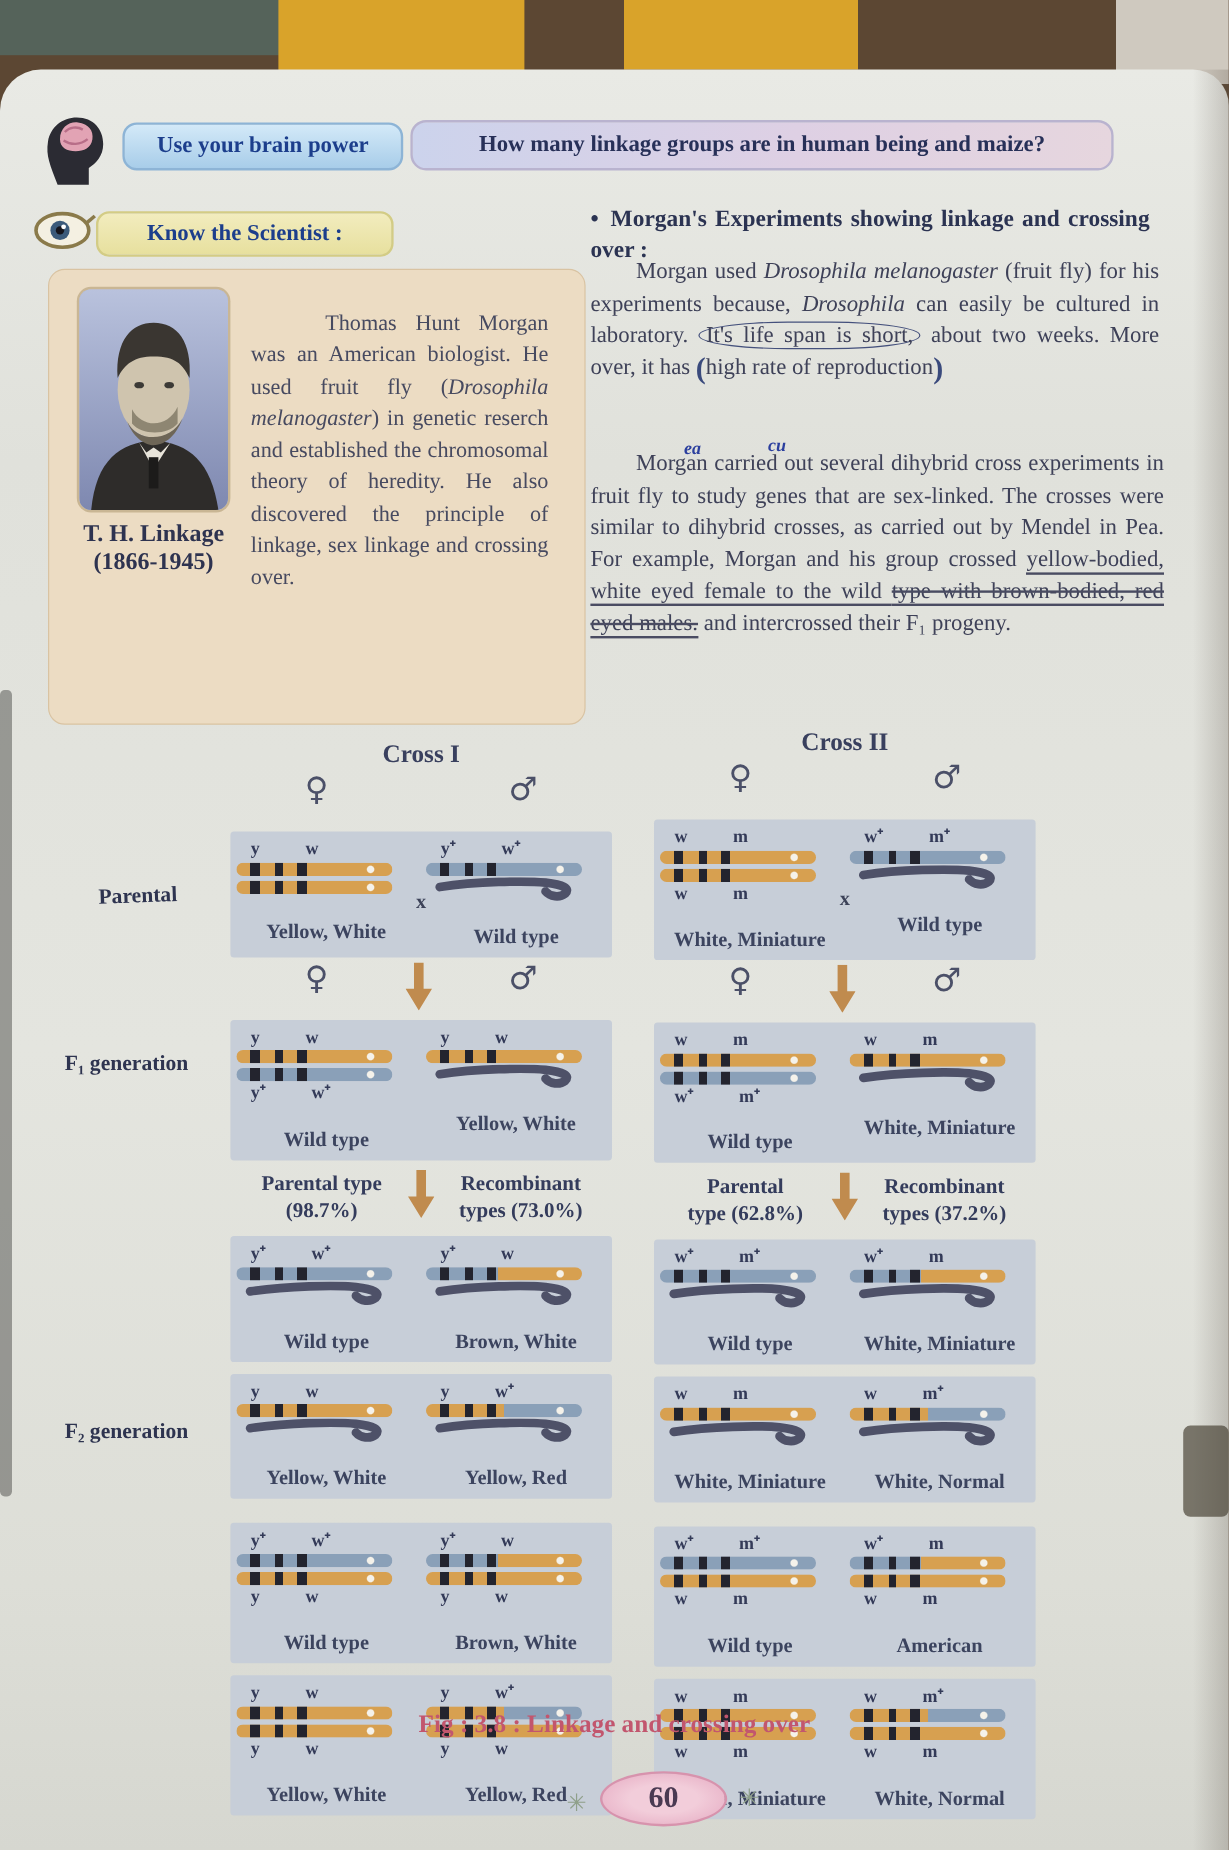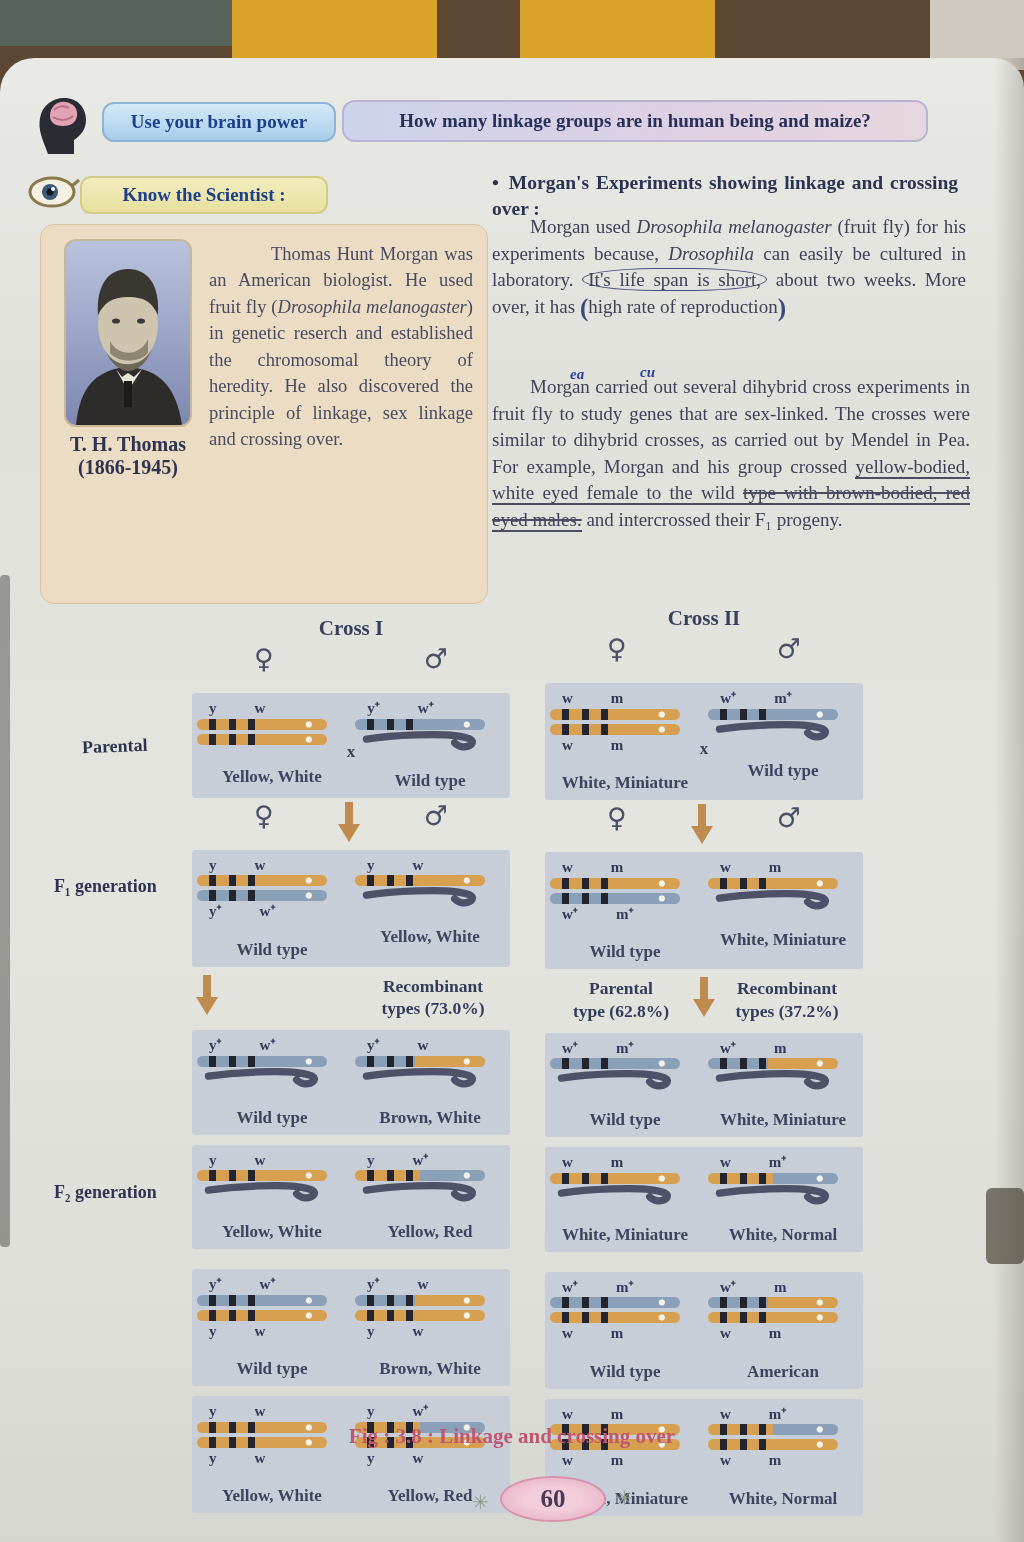--- a/index.html
+++ b/index.html
@@ -36,21 +36,21 @@
         color:#1c3e8c;font-size:19px;}
 
   
   .sci-box{left:40px;top:224px;width:448px;height:380px;background:#ecdcc3;
         border:1px solid #d9c3a2;border-radius:14px;box-sizing:border-box;padding:16px 14px 8px;}
   .photo-wrap{float:left;width:146px;text-align:center;margin-right:8px;}
   .photo{width:124px;height:184px;border-radius:10px;overflow:hidden;display:inline-block;
         box-shadow:0 0 0 2px #c9b694;}
   .sci-name{font-weight:bold;font-size:20px;color:#2e3350;margin-top:4px;}
   .sci-years{font-weight:bold;font-size:20px;color:#2e3350;}
-  .bio1{margin:0;text-indent:62px;text-align:justify;font-size:18.5px;line-height:1.43;color:#474a60;}
+  .bio1{margin:16px;text-indent:62px;text-align:justify;font-size:18.5px;line-height:1.43;color:#474a60;}
   .bio2{margin:4px 0 0;clear:left;text-indent:78px;text-align:justify;font-size:18.5px;
         line-height:1.43;color:#474a60;}
 
   
   .rc-head{left:492px;top:150px;width:466px;font-weight:bold;font-size:19.5px;color:#2b3352;
         line-height:1.35;text-align:justify;margin-top:20px;}
   .rc-head .bullet{margin-right:10px;}
   .para{text-align:justify;font-size:19px;line-height:1.40;color:#3e4158;margin:0;}
   .para1{left:492px;top:214px;width:474px;}
   .para1-first{display:inline-block;width:38px;}
@@ -177,21 +177,21 @@
         <path d="M50 128 L62 150 L76 128 L68 136 L62 132 L56 136 Z" fill="#e8e4da"></path>
         <rect x="58" y="140" width="8" height="26" fill="#1c1b1a"></rect>
         <ellipse cx="62" cy="84" rx="30" ry="40" fill="#cfc4ae"></ellipse>
         <path d="M32 74 C30 42 44 28 62 28 C82 28 94 44 92 74 C86 62 80 56 62 56 C46 56 38 62 32 74 Z" fill="#3a3631"></path>
         <path d="M40 110 C48 128 76 128 86 108 C80 124 70 130 62 130 C54 130 44 122 40 110 Z" fill="#6e6657"></path>
         <ellipse cx="50" cy="80" rx="4" ry="2.6" fill="#3c3a36"></ellipse>
         <ellipse cx="75" cy="80" rx="4" ry="2.6" fill="#3c3a36"></ellipse>
         <path d="M44 100 C52 116 74 116 82 98 L82 112 C74 122 52 122 44 112 Z" fill="#8e8672"></path>
       </svg>
     </div>
-    <div class="sci-name">T. H. Thomas</div>
+    <div class="sci-name">T. H. Linkage</div>
     <div class="sci-years">(1866-1945)</div>
   </div>
   <p class="bio1"><span>Thomas Hunt Morgan was an American biologist. He used fruit fly (</span><i>Drosophila melanogaster</i><span>) in genetic reserch and established the chromosomal theory of heredity. He also discovered the principle of linkage, sex linkage and crossing over.</span></p>
 </div>
 
 <div class="abs rc-head">
   <span class="bullet">•</span><span>Morgan's Experiments showing linkage and crossing over :</span>
 </div>
 
 <p class="abs para para1"><span class="para1-first"></span><span>Morgan used </span><i>Drosophila melanogaster</i><span> (fruit fly) for his experiments because, </span><i>Drosophila</i><span> can easily be cultured in laboratory. </span><span class="circled">It's life span is short,</span><span> about two weeks. More over, it has </span><span class="hand-paren">(</span><span>high rate of reproduction</span><span class="hand-paren">)</span></p>
@@ -261,20 +261,24 @@
           <span>w</span>
         </div>
         <div class="chrom c-tan"></div>
         <div class="chrom-y"><svg viewBox="0 0 134 22" width="132" height="20">
             <path d="M7 9 C40 4,86 3,104 5 C120 7,127 10,122 15 C117 19,108 18,104 13" fill="none" stroke="var(--c-ychrom,#4e5168)" stroke-width="8" stroke-linecap="round"></path>
           </svg></div>
         <div class="cap">Yellow, White</div>
       </div>
     </div>
     <div class="x-split">
+      <div class="ratio">
+        <div>Parental type</div>
+        <div>(98.7%)</div>
+      </div>
       <span class="midslot"><svg width="22" height="40" viewBox="0 0 22 40">
           <polygon points="7,0 15,0 15,22 22,22 11,40 0,22 7,22" fill="var(--c-arrow,#c08b4e)"></polygon>
         </svg></span>
       <div class="ratio">
         <div>Recombinant</div>
         <div>types (73.0%)</div>
       </div>
     </div>
     <div class="x-panel f2">
       <div class="fcell">

